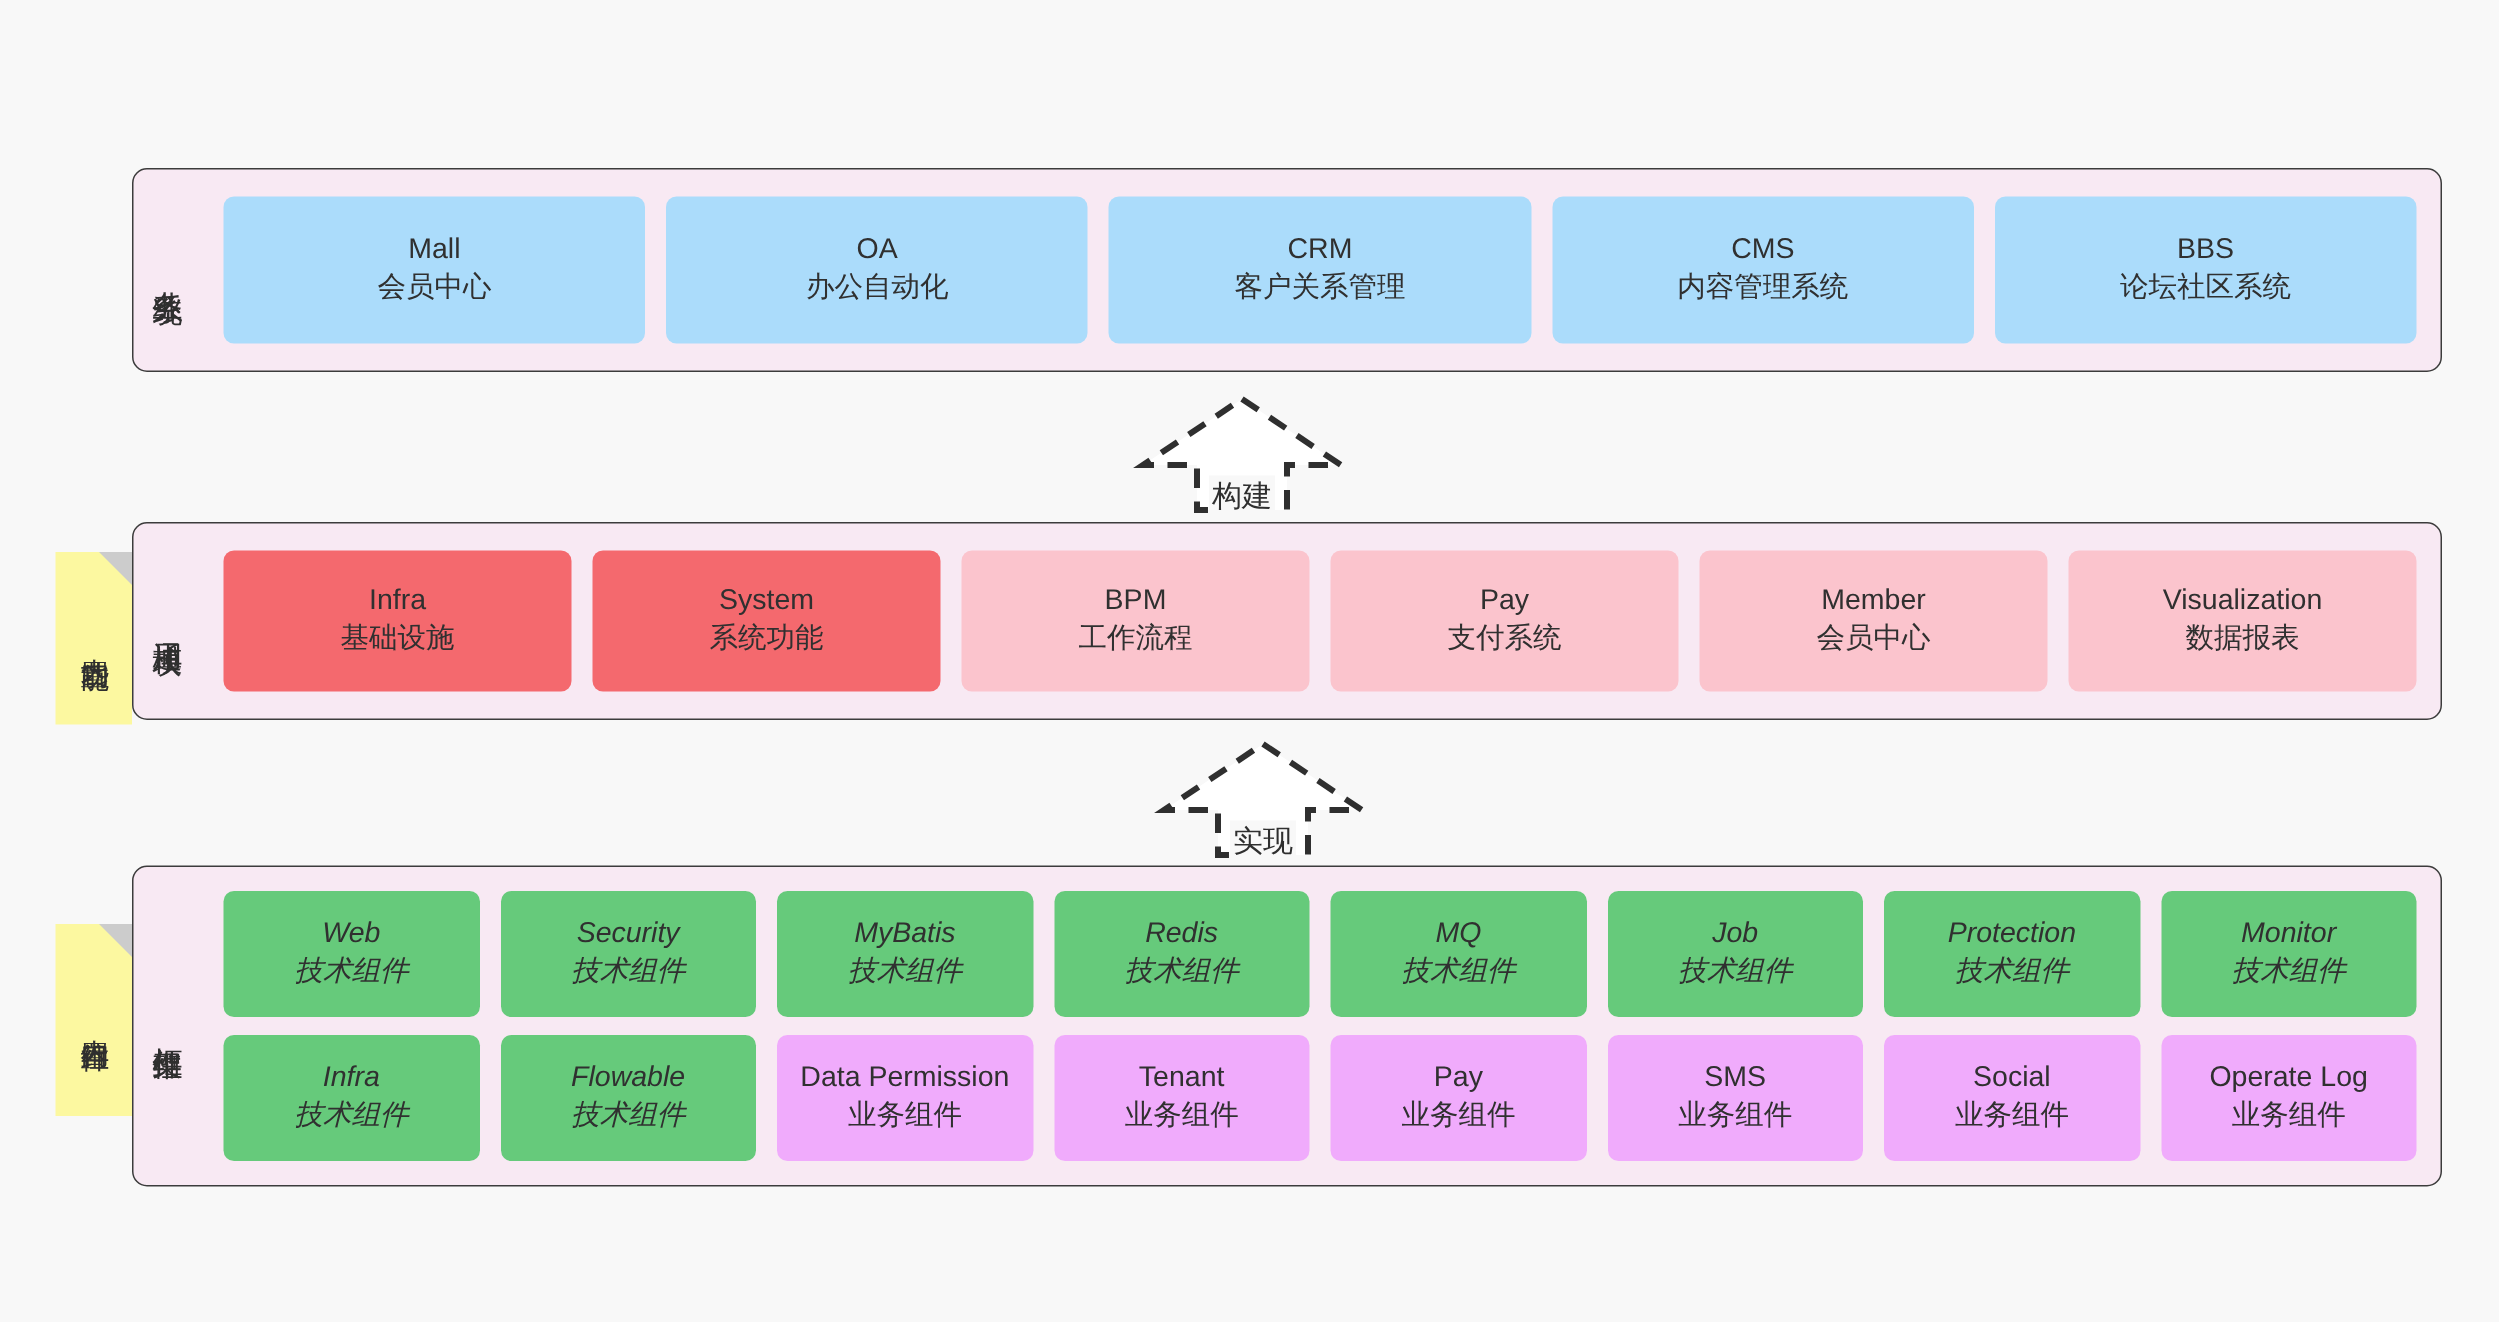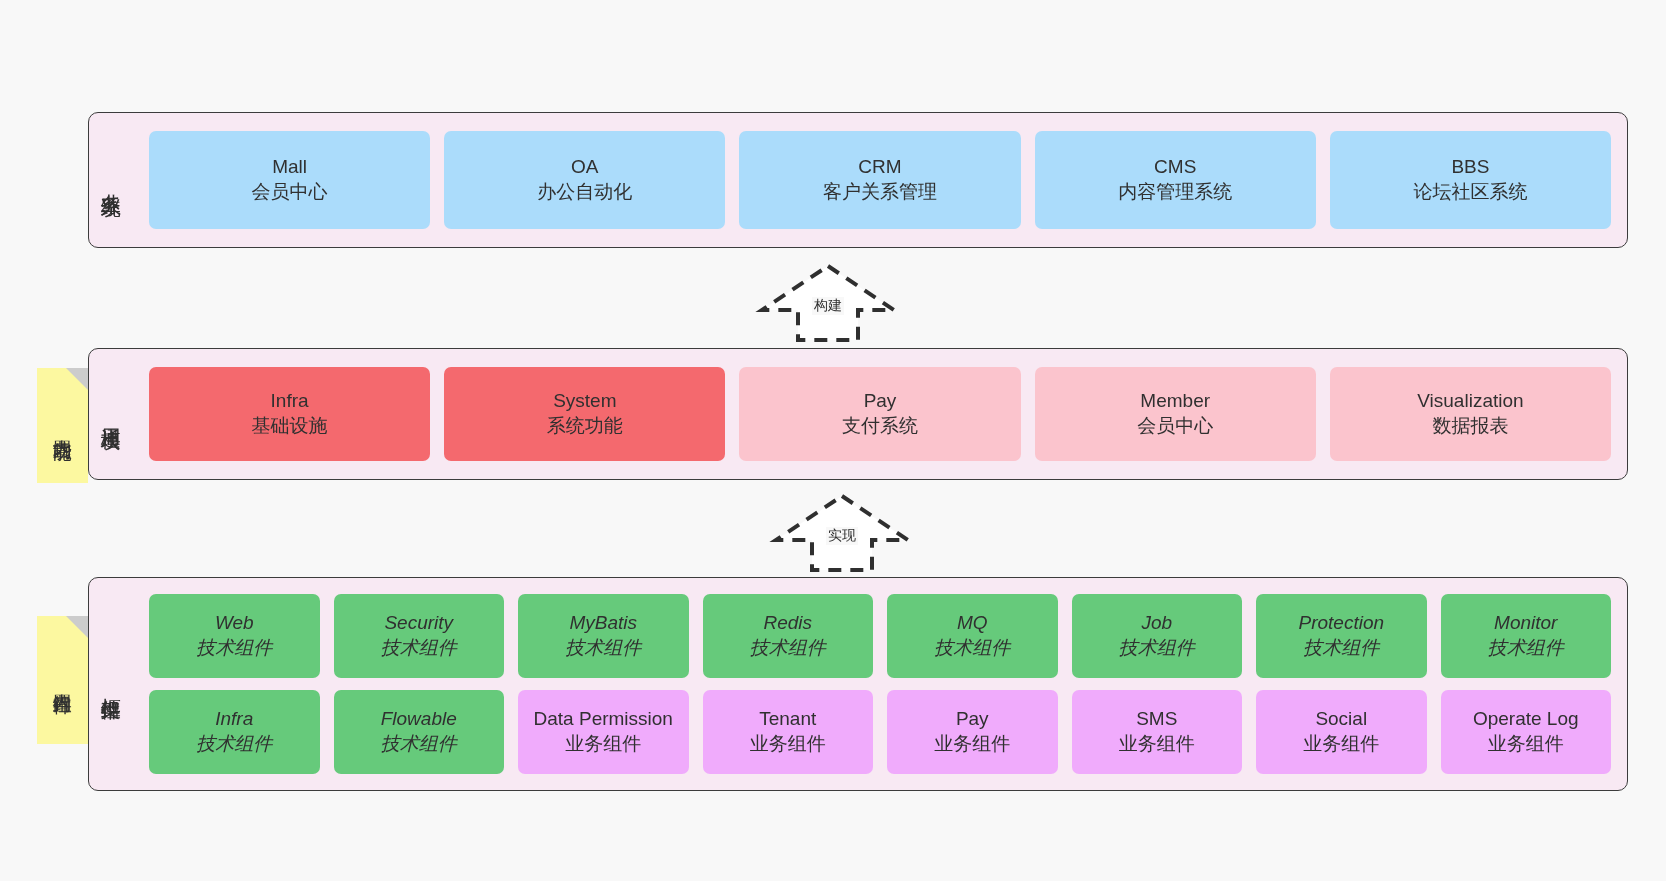--- a/index.html
+++ b/index.html
@@ -117,26 +117,27 @@
 
   
   .arrow {
     position: absolute;
   }
   .arrow svg { display: block; overflow: visible; }
   .arrow-label {
     position: absolute;
     left: 50%;
     transform: translateX(-50%);
-    font-size: 14px;
+    font-size: 20px;
     color: #2f2f2f;
     background: #f8f8f8;
     padding: 0 2px;
     white-space: nowrap;
     user-select: none;
+    margin-top: 20px;
   }
 </style>
 </head>
 <body>
 
 <div id="canvas">
 
   <div class="layer" id="layer-business" style="left:88px; top:112px; width:1540px; height:136px;">
     <div class="layer-label">业务系统</div>
     <div class="layer-body">
@@ -180,20 +181,24 @@
     <div class="layer-body">
       <div class="card red">
         <span class="t-en">Infra</span>
         <span class="t-cn">基础设施</span>
       </div>
       <div class="card red">
         <span class="t-en">System</span>
         <span class="t-cn">系统功能</span>
       </div>
       <div class="card pink">
+        <span class="t-en">BPM</span>
+        <span class="t-cn">工作流程</span>
+      </div>
+      <div class="card pink">
         <span class="t-en">Pay</span>
         <span class="t-cn">支付系统</span>
       </div>
       <div class="card pink">
         <span class="t-en">Member</span>
         <span class="t-cn">会员中心</span>
       </div>
       <div class="card pink">
         <span class="t-en">Visualization</span>
         <span class="t-cn">数据报表</span>

